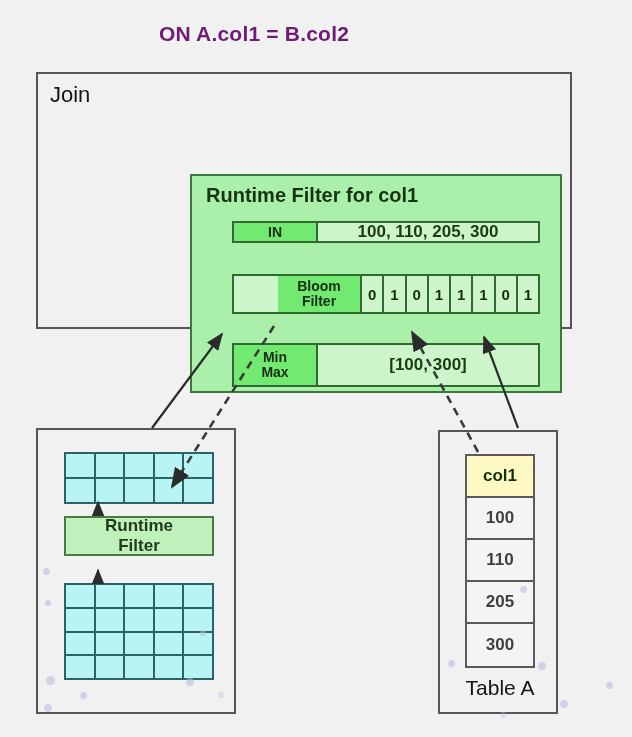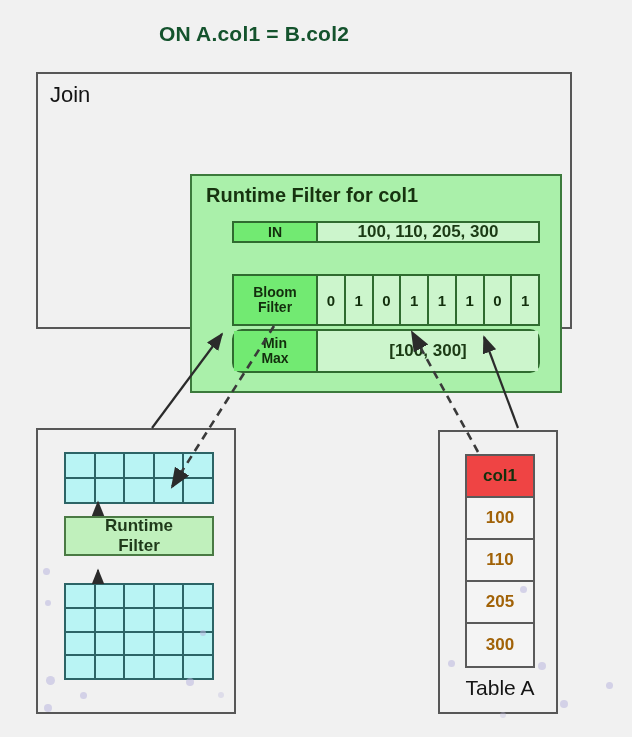--- a/index.html
+++ b/index.html
@@ -22,21 +22,21 @@
   }
 
   
   #title {
     position: absolute;
     left: 0; top: 22px;
     width: 508px;
     text-align: center;
     font-size: 21px;
     font-weight: bold;
-    color: #14532d;
+    color: #701a75;
     letter-spacing: 0.2px;
   }
 
   
   .outer-box {
     position: absolute;
     background: #f1f1f1;
     border: 2px solid #575757;
     box-sizing: border-box;
   }
@@ -76,22 +76,22 @@
   .rf-row {
     position: absolute;
     left: 40px;
     width: 308px;
     display: flex;
     border: 2px solid #2f6b2f;
     box-sizing: border-box;
     background: #ccf5cc;
   }
   #rf-row-in    { top: 45px;  height: 22px; }
-  #rf-row-bloom { top: 98px;  height: 52px; }
-  #rf-row-mm    { top: 153px; height: 44px; border-radius: 10px; }
+  #rf-row-bloom { top: 98px;  height: 40px; padding-left: 44px; }
+  #rf-row-mm    { top: 167px; height: 44px; }
 
   .rf-key {
     width: 84px;
     flex: 0 0 84px;
     background: #72ea72;
     border-right: 2px solid #2f6b2f;
     display: flex;
     flex-direction: column;
     align-items: center;
     justify-content: center;
@@ -183,28 +183,28 @@
     box-sizing: border-box;
     background: #f6f6f6;
   }
   #ta-col .ta-cell {
     height: 42px;
     display: flex;
     align-items: center;
     justify-content: center;
     font-size: 17px;
     font-weight: bold;
-    color: #a16207;
+    color: #404040;
     border-bottom: 2px solid #5a5a5a;
     box-sizing: border-box;
     background: #f4f4f4;
   }
   #ta-col .ta-cell:last-child { border-bottom: none; }
   #ta-col .ta-head {
-    background: #ef4444;
+    background: #fef9c3;
     color: #12300c;
   }
 
   
   #arrows {
     position: absolute;
     left: 0; top: 0;
     width: 632px; height: 737px;
     pointer-events: none;
   }

